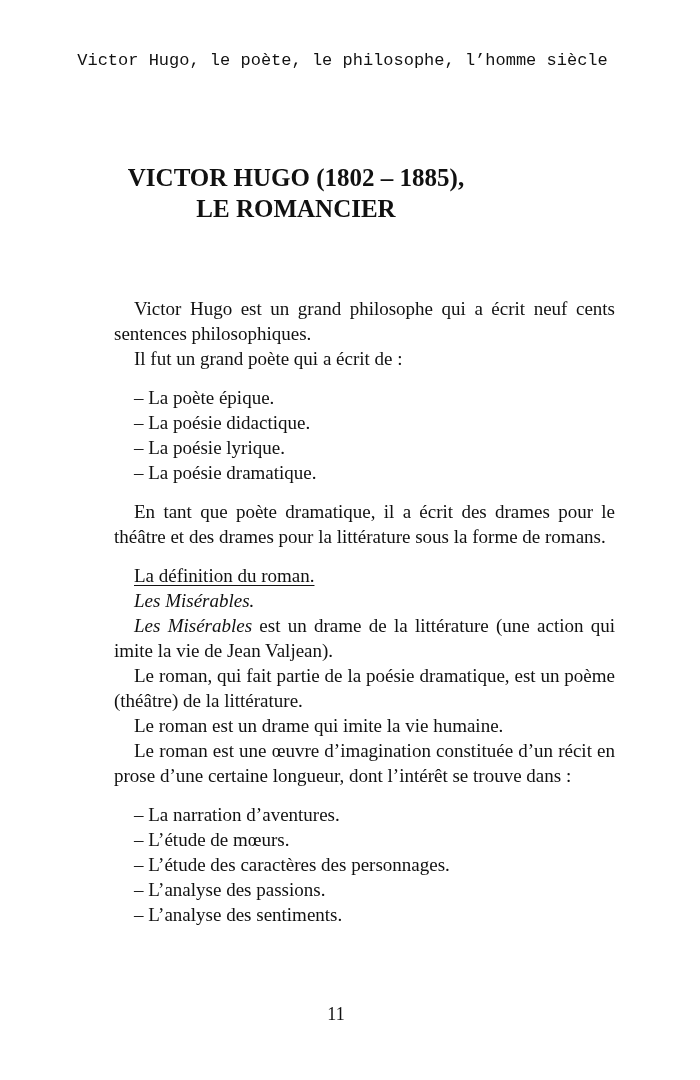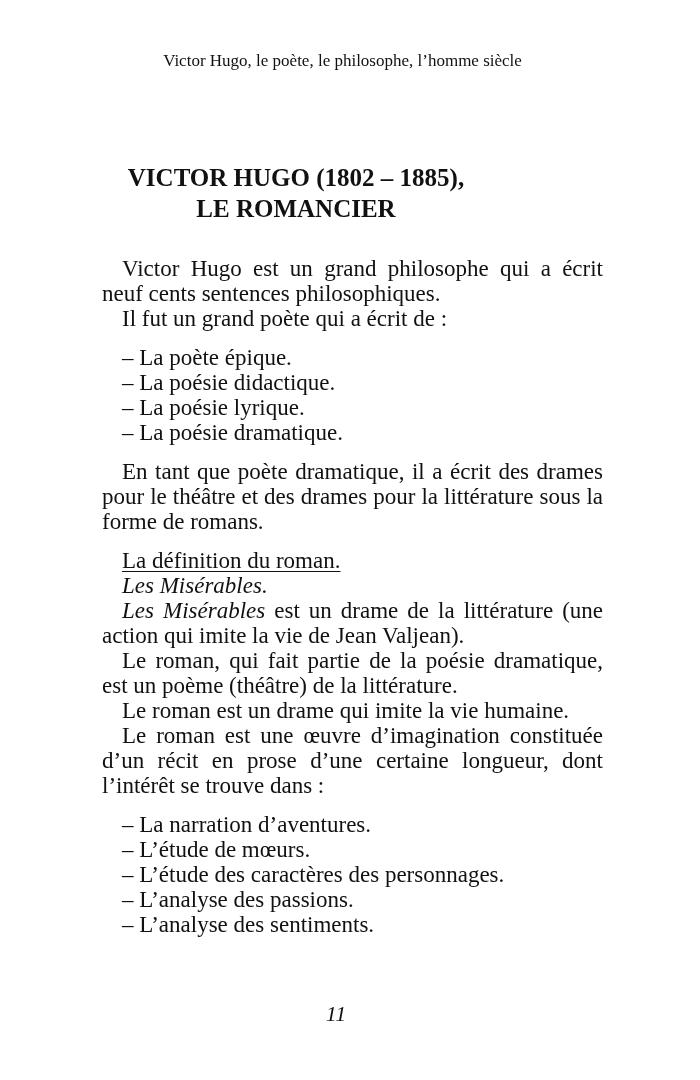--- a/index.html
+++ b/index.html
@@ -16,38 +16,40 @@
       color: #111111;
     }
     .running-header {
       position: absolute;
       top: 50px;
       left: 0;
       width: 685px;
       text-align: center;
       font-size: 17px;
       line-height: 22px;
+      font-family: Liberation Mono, monospace;
     }
     .title {
       position: absolute;
       top: 162px;
       left: 0;
       width: 592px;
       text-align: center;
       font-weight: bold;
       font-size: 25px;
       line-height: 31px;
     }
     .title div { white-space: nowrap; }
     .body-text {
       position: absolute;
-      left: 102px;
+      left: 114px;
       width: 501px;
-      font-size: 23px;
+      font-size: 19px;
       line-height: 25px;
+      margin-top: 40px;
     }
     .para {
       margin: 0;
       text-align: justify;
       text-indent: 20px;
     }
     .list {
       margin: 0;
       padding: 0;
       list-style: none;
@@ -57,23 +59,22 @@
     }
     .gap { height: 14px; }
     .u { text-decoration: underline; text-underline-offset: 3px; text-decoration-thickness: 1px; }
     .i { font-style: italic; }
     .page-number {
       position: absolute;
       top: 1003px;
       left: 0;
       width: 672px;
       text-align: center;
-      font-size: 22px;
+      font-size: 18px;
       line-height: 22px;
-      font-style: italic;
     }
   </style>
 </head>
 <body>
 
 <div class="running-header">Victor Hugo, le poète, le philosophe, l’homme siècle</div>
 
 <div class="title">
   <div>VICTOR HUGO (1802 – 1885),</div>
   <div>LE ROMANCIER</div>

